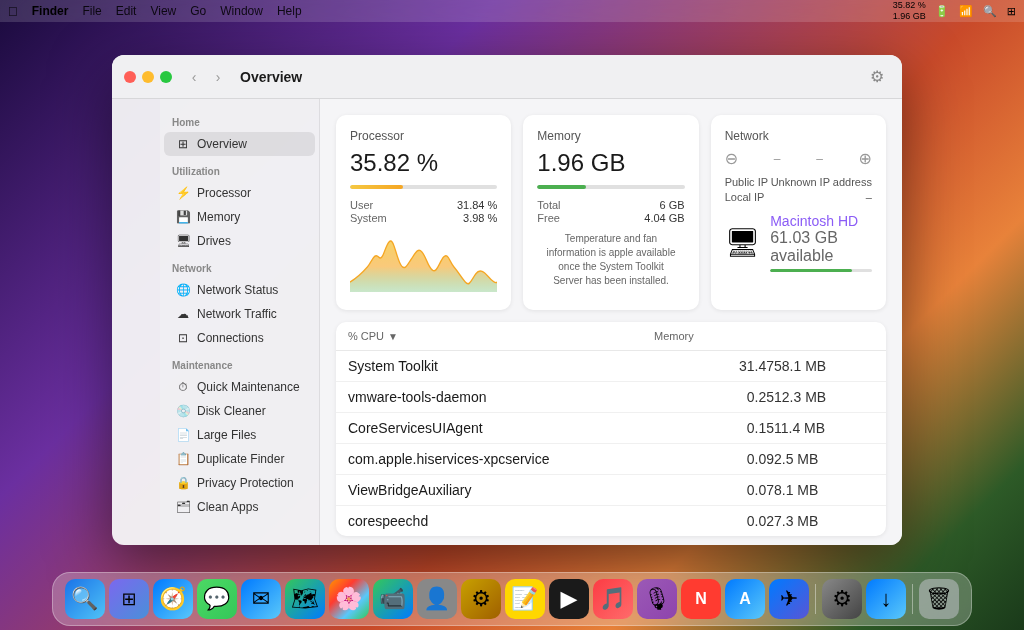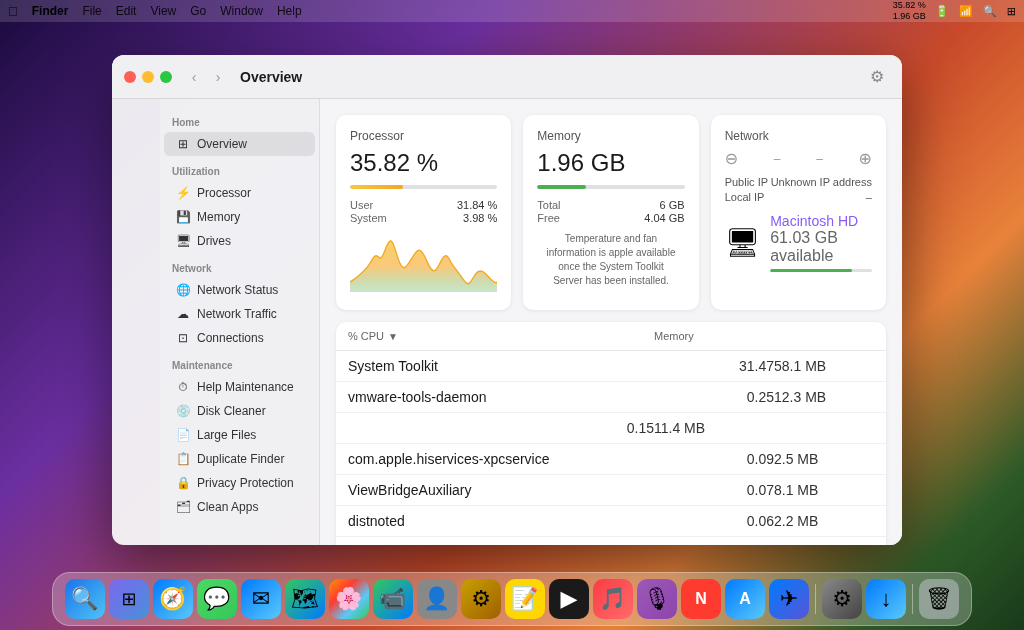--- a/index.html
+++ b/index.html
@@ -476,21 +476,21 @@
         <span>Network Traffic</span>
       </div>
       <div class="sidebar-item">
         <span class="sidebar-icon">⊡</span>
         <span>Connections</span>
       </div>
 
       <div class="sidebar-section-label">Maintenance</div>
       <div class="sidebar-item">
         <span class="sidebar-icon">⏱</span>
-        <span>Help Maintenance</span>
+        <span>Quick Maintenance</span>
       </div>
       <div class="sidebar-item">
         <span class="sidebar-icon">💿</span>
         <span>Disk Cleaner</span>
       </div>
       <div class="sidebar-item">
         <span class="sidebar-icon">📄</span>
         <span>Large Files</span>
       </div>
       <div class="sidebar-item">
@@ -605,37 +605,33 @@
       <span class="process-name">System Toolkit</span>
       <span class="process-cpu">31.47</span>
       <span class="process-mem">58.1 MB</span>
     </div>
             <div class="process-row">
       <span class="process-name">vmware-tools-daemon</span>
       <span class="process-cpu">0.25</span>
       <span class="process-mem">12.3 MB</span>
     </div>
             <div class="process-row">
+      <span class="process-name">CoreServicesUIAgent</span>
       <span class="process-cpu">0.15</span>
       <span class="process-mem">11.4 MB</span>
     </div>
             <div class="process-row">
       <span class="process-name">com.apple.hiservices-xpcservice</span>
       <span class="process-cpu">0.09</span>
       <span class="process-mem">2.5 MB</span>
     </div>
             <div class="process-row">
       <span class="process-name">ViewBridgeAuxiliary</span>
       <span class="process-cpu">0.07</span>
       <span class="process-mem">8.1 MB</span>
-    </div>
-            <div class="process-row">
-      <span class="process-name">distnoted</span>
-      <span class="process-cpu">0.06</span>
-      <span class="process-mem">2.2 MB</span>
     </div>
             <div class="process-row">
       <span class="process-name">corespeechd</span>
       <span class="process-cpu">0.02</span>
       <span class="process-mem">7.3 MB</span>
     </div>
           </div>
       </div>
 
     </div>

